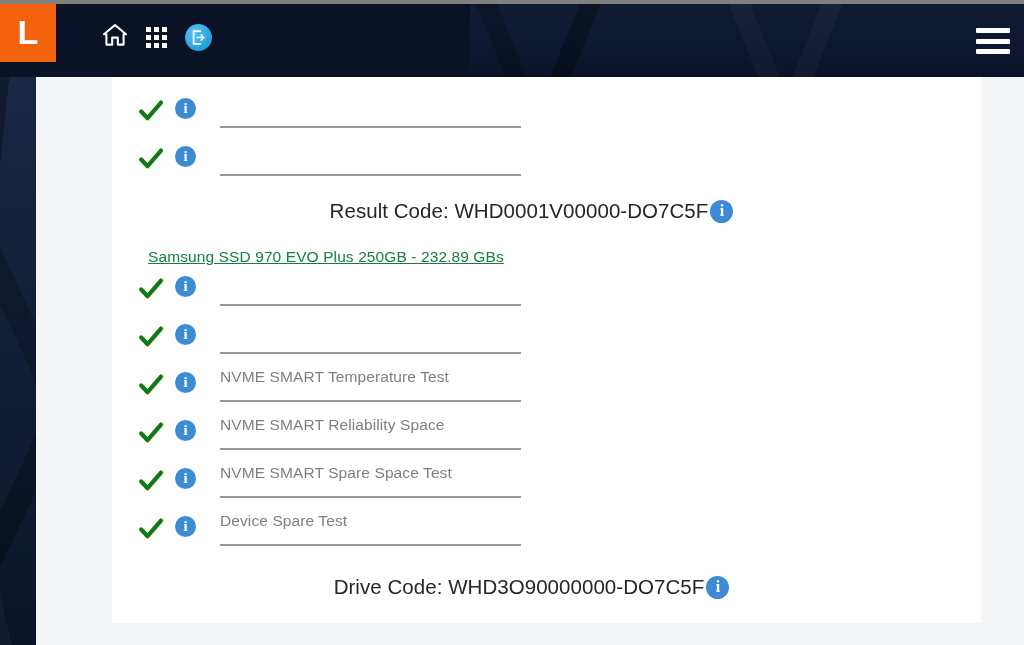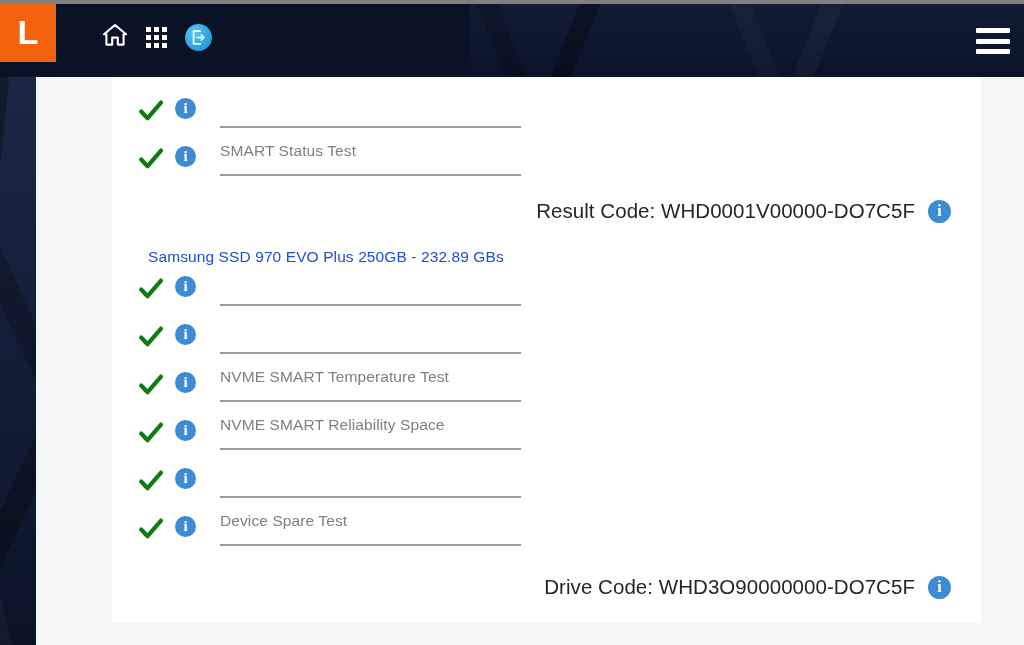--- a/index.html
+++ b/index.html
@@ -220,33 +220,34 @@
     left: 108px; top: 34px;
     width: 301px; height: 2px;
     background: #9a9a9a;
   }
 
   
   .drive-label {
     margin: 14px 0 4px 0;
     padding-left: 36px;
     font-size: 15.5px;
-    color: #1d4ed8;
+    color: #15803d;
     font-family: "Liberation Sans", sans-serif;
     letter-spacing: .1px;
+    text-decoration: underline;
   }
 
   
   .result-row {
     position: relative;
     height: 46px;
     display: flex;
     align-items: center;
-    justify-content: flex-end;
-    gap: 13px;
+    justify-content: center;
+    gap: 2px;
     padding-right: 30px;
   }
   .result-text {
     font-size: 20.5px;
     color: #262626;
     font-family: "Liberation Sans", sans-serif;
     letter-spacing: .05px;
     white-space: nowrap;
   }
   .result-info {
@@ -342,21 +343,20 @@
 
         <div class="test-row">
           <span class="check">
             <svg width="26" height="26" viewBox="0 0 26 26" aria-hidden="true">
               <path d="M3.2 13.5 L9.6 20.2 L23 4.6" fill="none" stroke="#0f7a10" stroke-width="4.2" stroke-linecap="round" stroke-linejoin="round"></path>
             </svg>
           </span>
           <span class="info-dot">
             <span class="glyph">i</span>
           </span>
-          <span class="test-name">SMART Status Test</span>
           <span class="test-underline"></span>
         </div>
 
       </div>
 
       <div class="result-row">
         <span class="result-text">Result Code: WHD0001V00000-DO7C5F</span>
         <span class="result-info">
           <span class="glyph">i</span>
         </span>
@@ -418,20 +418,21 @@
 
         <div class="test-row">
           <span class="check">
             <svg width="26" height="26" viewBox="0 0 26 26" aria-hidden="true">
               <path d="M3.2 13.5 L9.6 20.2 L23 4.6" fill="none" stroke="#0f7a10" stroke-width="4.2" stroke-linecap="round" stroke-linejoin="round"></path>
             </svg>
           </span>
           <span class="info-dot">
             <span class="glyph">i</span>
           </span>
+          <span class="test-name">NVME SMART Spare Space Test</span>
           <span class="test-underline"></span>
         </div>
 
         <div class="test-row">
           <span class="check">
             <svg width="26" height="26" viewBox="0 0 26 26" aria-hidden="true">
               <path d="M3.2 13.5 L9.6 20.2 L23 4.6" fill="none" stroke="#0f7a10" stroke-width="4.2" stroke-linecap="round" stroke-linejoin="round"></path>
             </svg>
           </span>
           <span class="info-dot">

